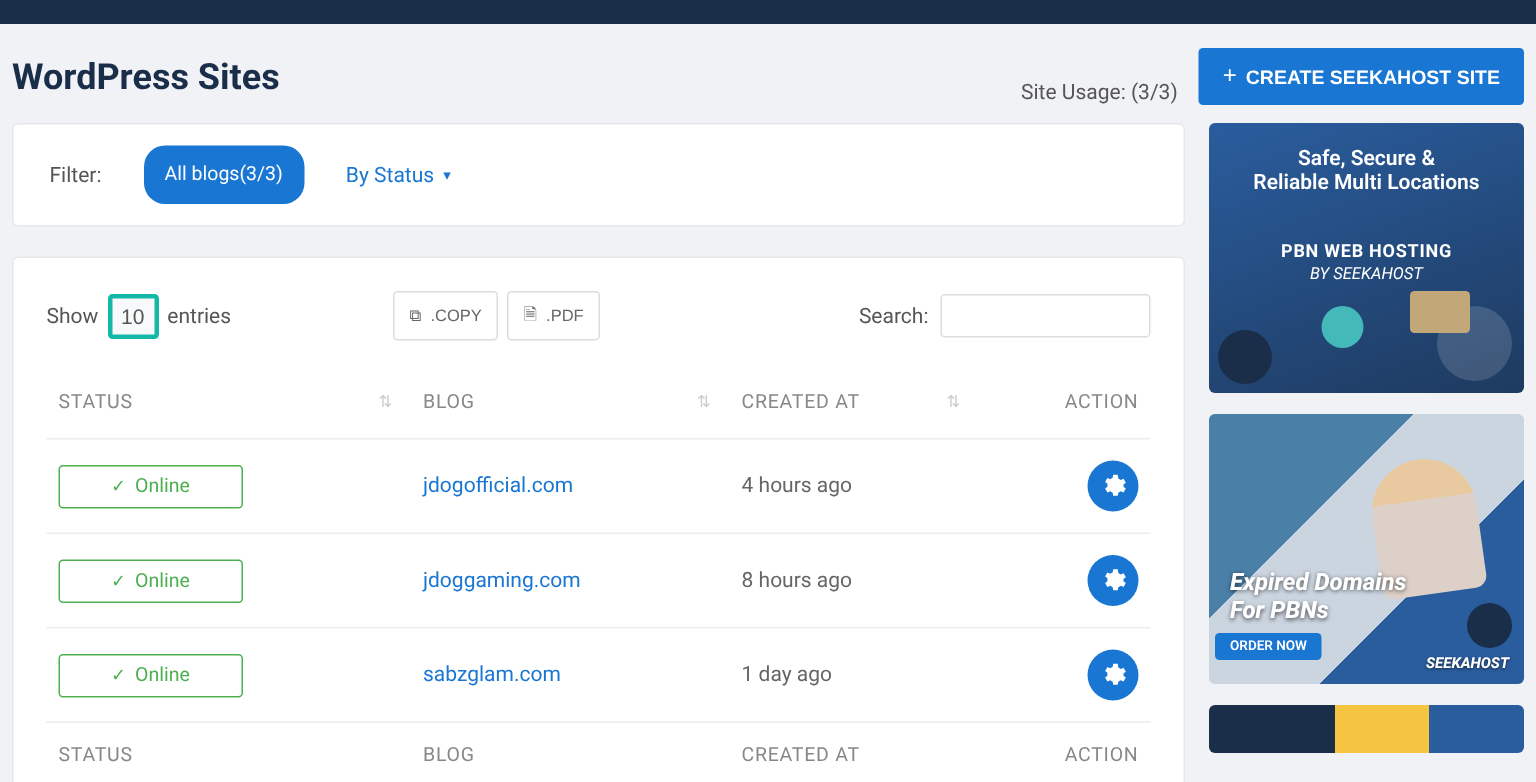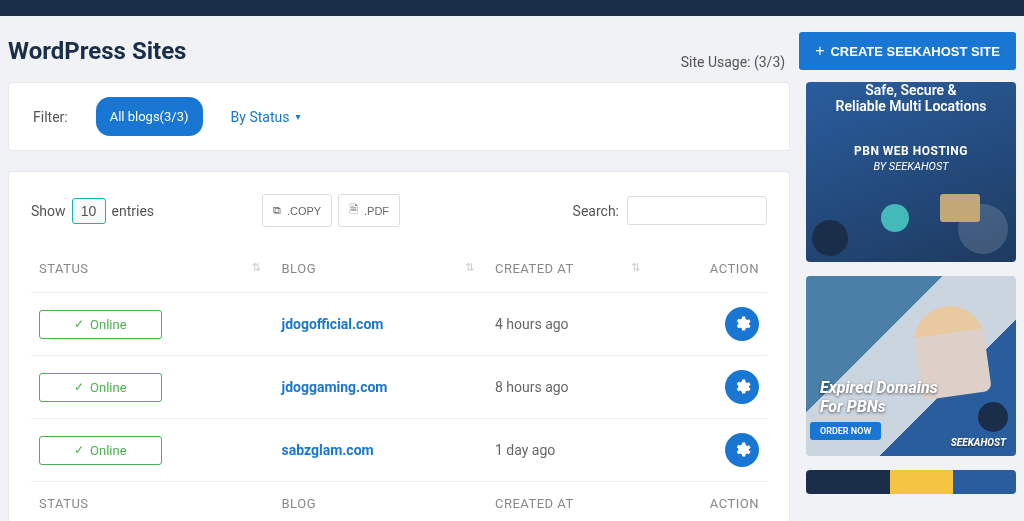--- a/index.html
+++ b/index.html
@@ -114,21 +114,21 @@
     .show-group {
       display: flex;
       align-items: center;
       gap: 6px;
       color: #555;
       font-size: 14px;
     }
     .show-input {
       width: 34px;
       padding: 4px;
-      border: 1px solid #14b8a6;
+      border: 3px solid #14b8a6;
       border-radius: 3px;
       text-align: center;
       background: #f8f9fa;
       color: #555;
       font-size: 14px;
     }
     .export-group {
       display: flex;
       margin-left: 80px;
       gap: 6px;
@@ -211,21 +211,21 @@
       display: inline-flex;
       align-items: center;
       gap: 6px;
       white-space: nowrap;
     }
     .online-badge .check {
       font-size: 12px;
     }
     .blog-link {
       color: #1976d2;
-      font-weight: 700;
+      font-weight: 400;
       text-decoration: none;
       cursor: pointer;
     }
     .created-text {
       color: #666;
     }
     .gear-btn {
       width: 34px;
       height: 34px;
       border-radius: 50%;
@@ -240,21 +240,21 @@
     .gear-btn svg {
       width: 18px;
       height: 18px;
       fill: #fff;
     }
     .ad-box {
       width: 210px;
       height: 180px;
       border-radius: 4px;
       margin-bottom: 14px;
-      padding: 0;
+      padding: 16px;
       color: #fff;
       position: relative;
       overflow: hidden;
     }
     .ad1 {
       background: linear-gradient(160deg, #2a5d9e 0%, #1e3a5f 100%);
     }
     .ad1 .line1 {
       text-align: center;
       font-size: 14px;

